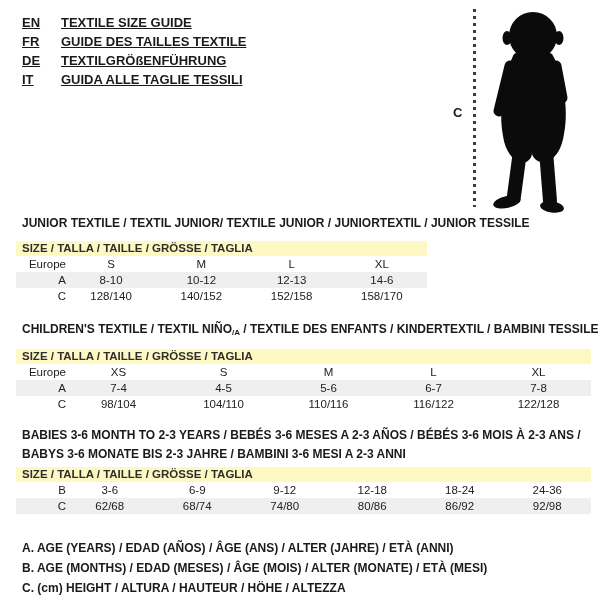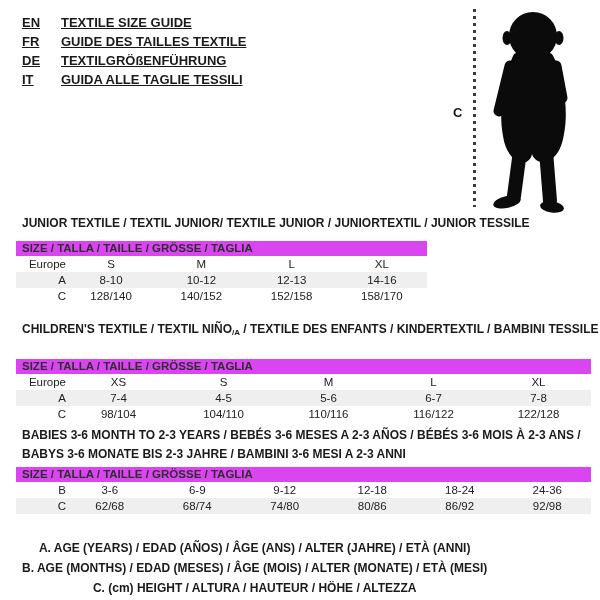--- a/index.html
+++ b/index.html
@@ -22,39 +22,39 @@
   .height-label{position:absolute;left:453px;top:105px;font-size:13px;font-weight:700;}
   .baby-svg{position:absolute;left:486px;top:8px;}
 
   
   .section{position:absolute;left:16px;}
   .s1{top:216px;width:411px;}
   .s2{top:322px;width:575px;}
   .s3{top:426px;width:575px;}
 
   .sec-title{font-size:12px;font-weight:700;line-height:14px;padding-left:6px;margin:0 0 11px 0;white-space:nowrap;}
-  .s2 .sec-title{margin-bottom:19px;}
+  .s2 .sec-title{margin-bottom:9px;}
   .s3 .sec-title{line-height:19px;margin-bottom:3px;white-space:normal;}
   .sub{font-size:8px;vertical-align:-2px;}
 
   .size-bar{
-    background:#d946ef;color:#2e2e2e;
+    background:#fef9c3;color:#2e2e2e;
     font-size:11.5px;font-weight:700;line-height:15px;height:15px;
     padding-left:6px;white-space:nowrap;
   }
 
   table.size-table{width:100%;border-collapse:collapse;table-layout:fixed;font-size:11.5px;color:#222;}
   .size-table td{height:16px;line-height:16px;text-align:center;padding:0;overflow:hidden;}
   .size-table td.lbl{text-align:right;padding-left:6px;}
   .size-table col.c-label{width:50px;}
   .size-table tr:nth-child(even){background:#efefef;}
 
   
   .legend{position:absolute;left:22px;top:538px;font-size:12px;font-weight:700;line-height:20px;}
-  .legend div{white-space:nowrap;text-align:center;}
+  .legend div{white-space:nowrap;}
 </style>
 </head>
 <body>
 
 <div class="lang-block">
   <div class="lang-row">
     <span class="lang-code">EN</span>
     <span class="lang-label">TEXTILE SIZE GUIDE</span>
   </div>
   <div class="lang-row">
@@ -108,21 +108,21 @@
         <td>S</td>
         <td>M</td>
         <td>L</td>
         <td>XL</td>
       </tr>
       <tr>
         <td class="lbl">A</td>
         <td>8-10</td>
         <td>10-12</td>
         <td>12-13</td>
-        <td>14-16</td>
+        <td>14-6</td>
       </tr>
       <tr>
         <td class="lbl">C</td>
         <td>128/140</td>
         <td>140/152</td>
         <td>152/158</td>
         <td>158/170</td>
       </tr>
     </tbody>
   </table>

